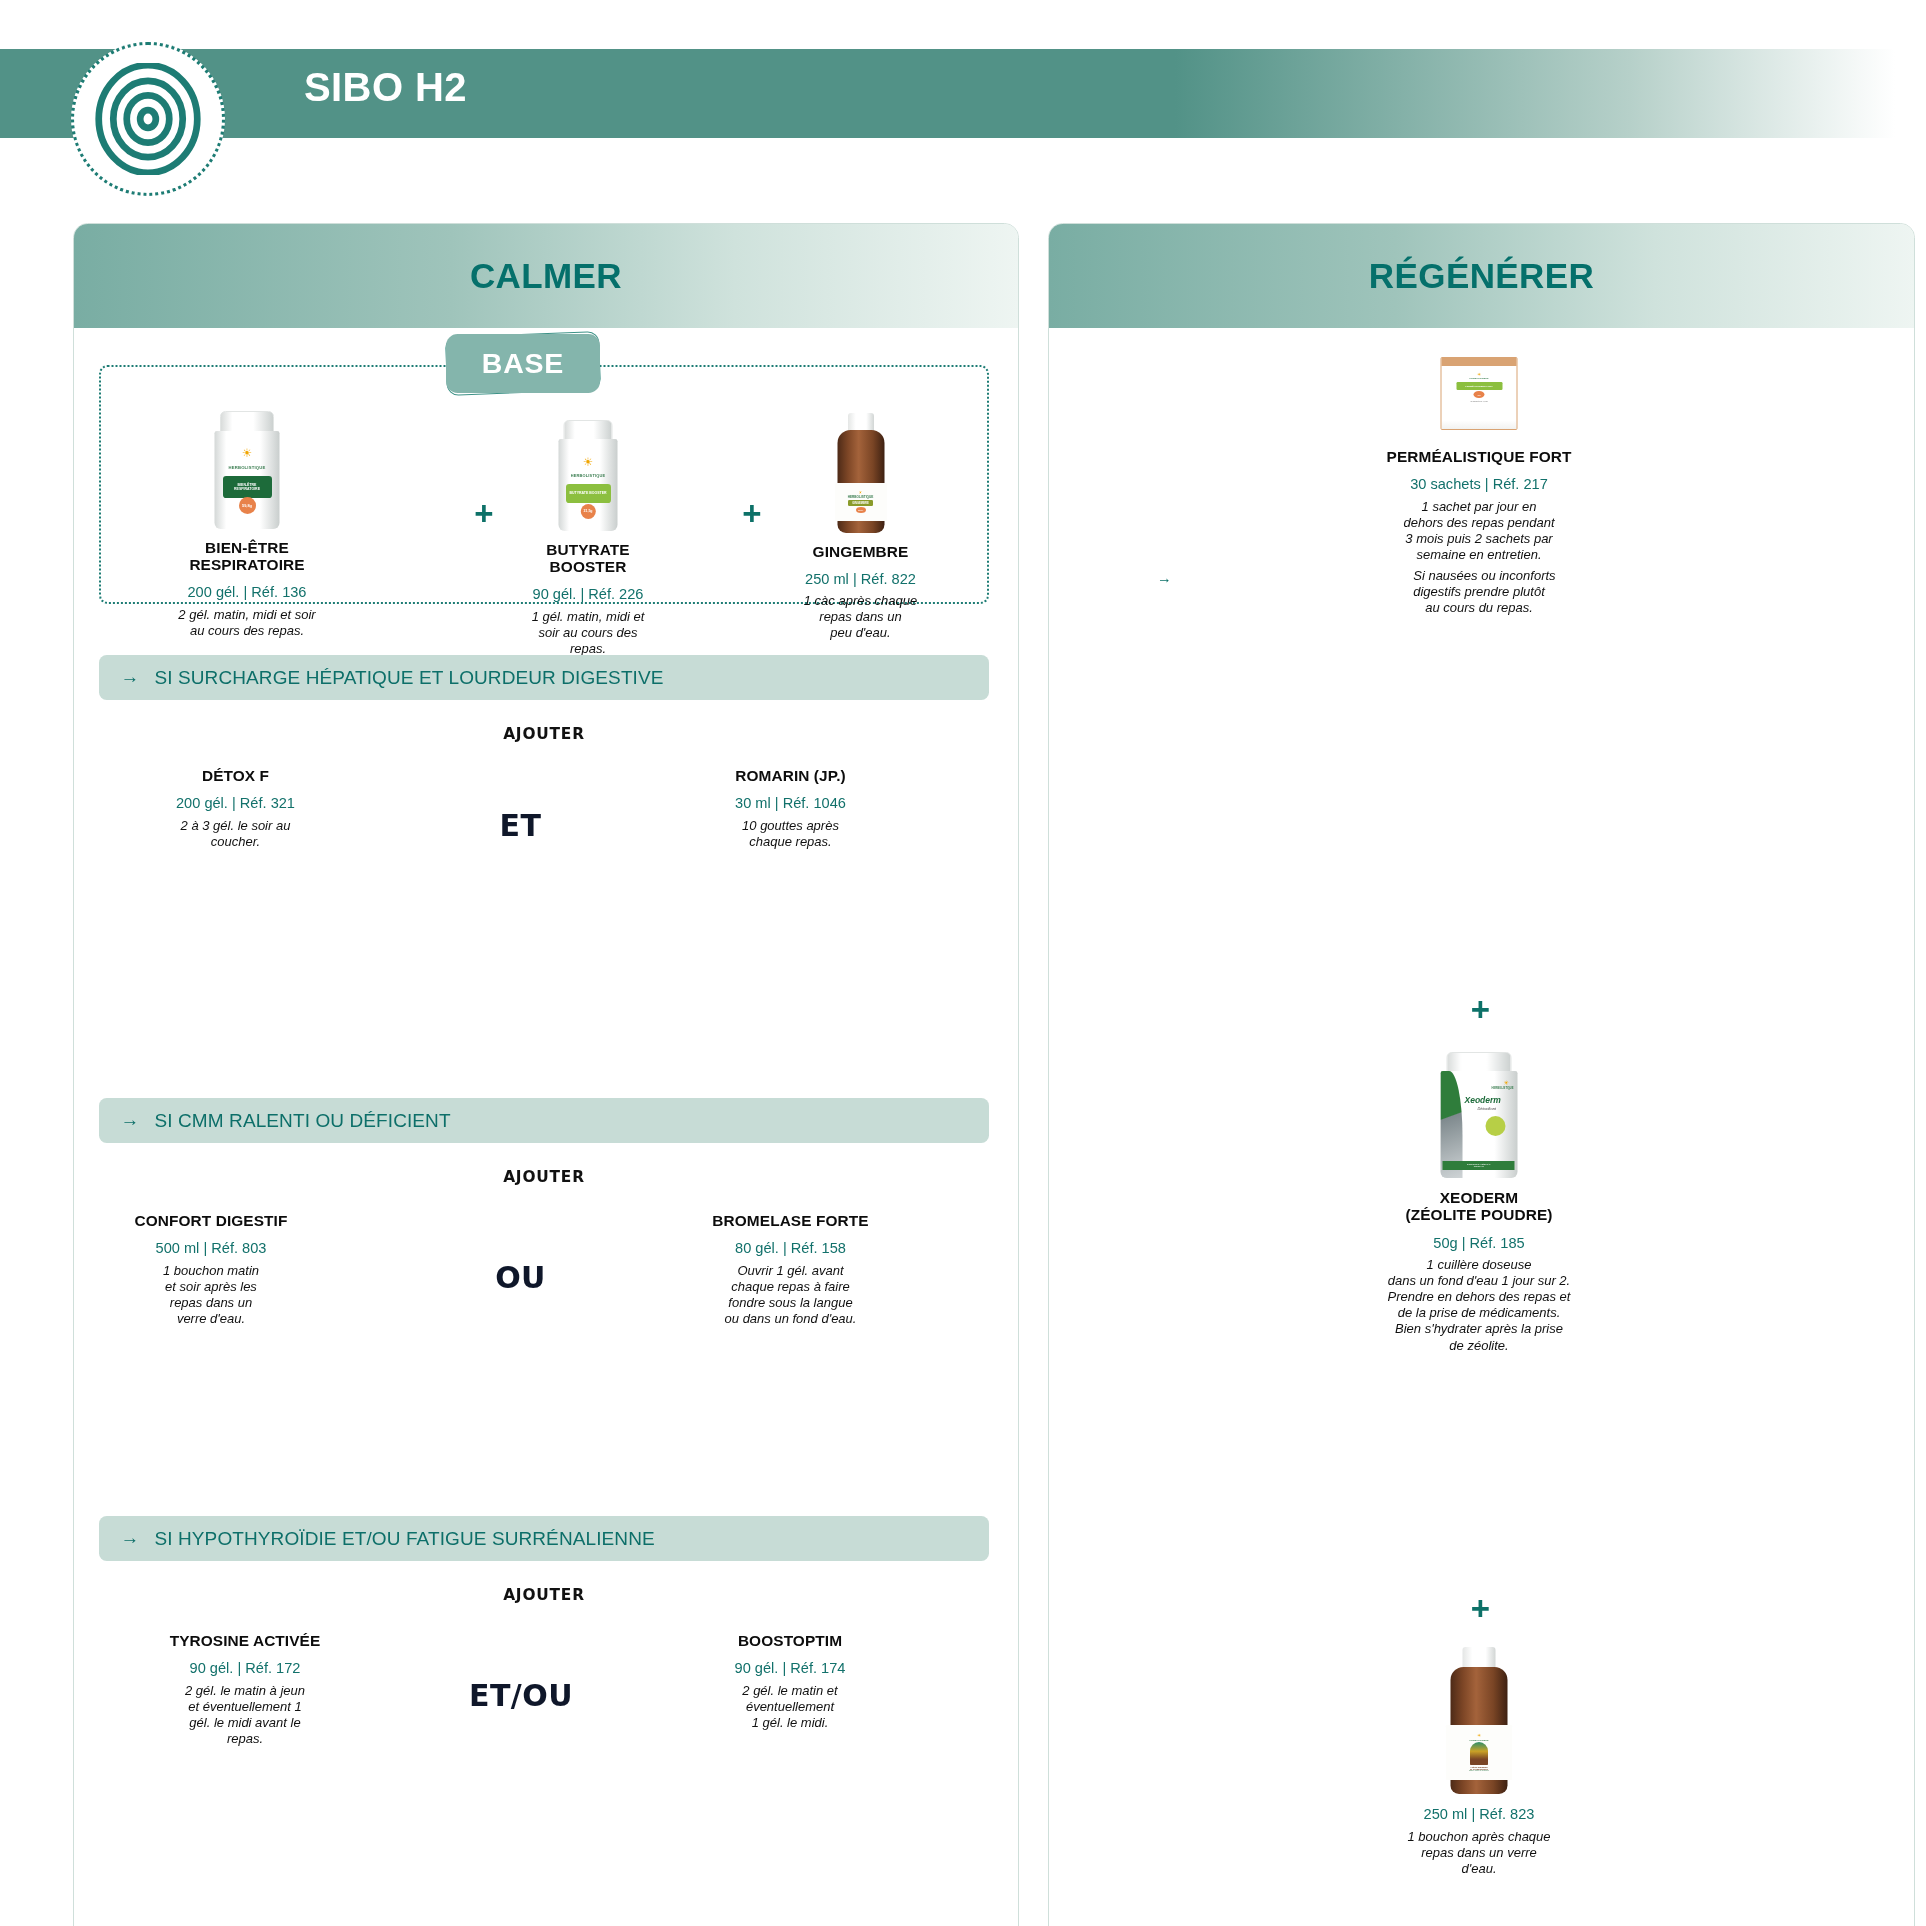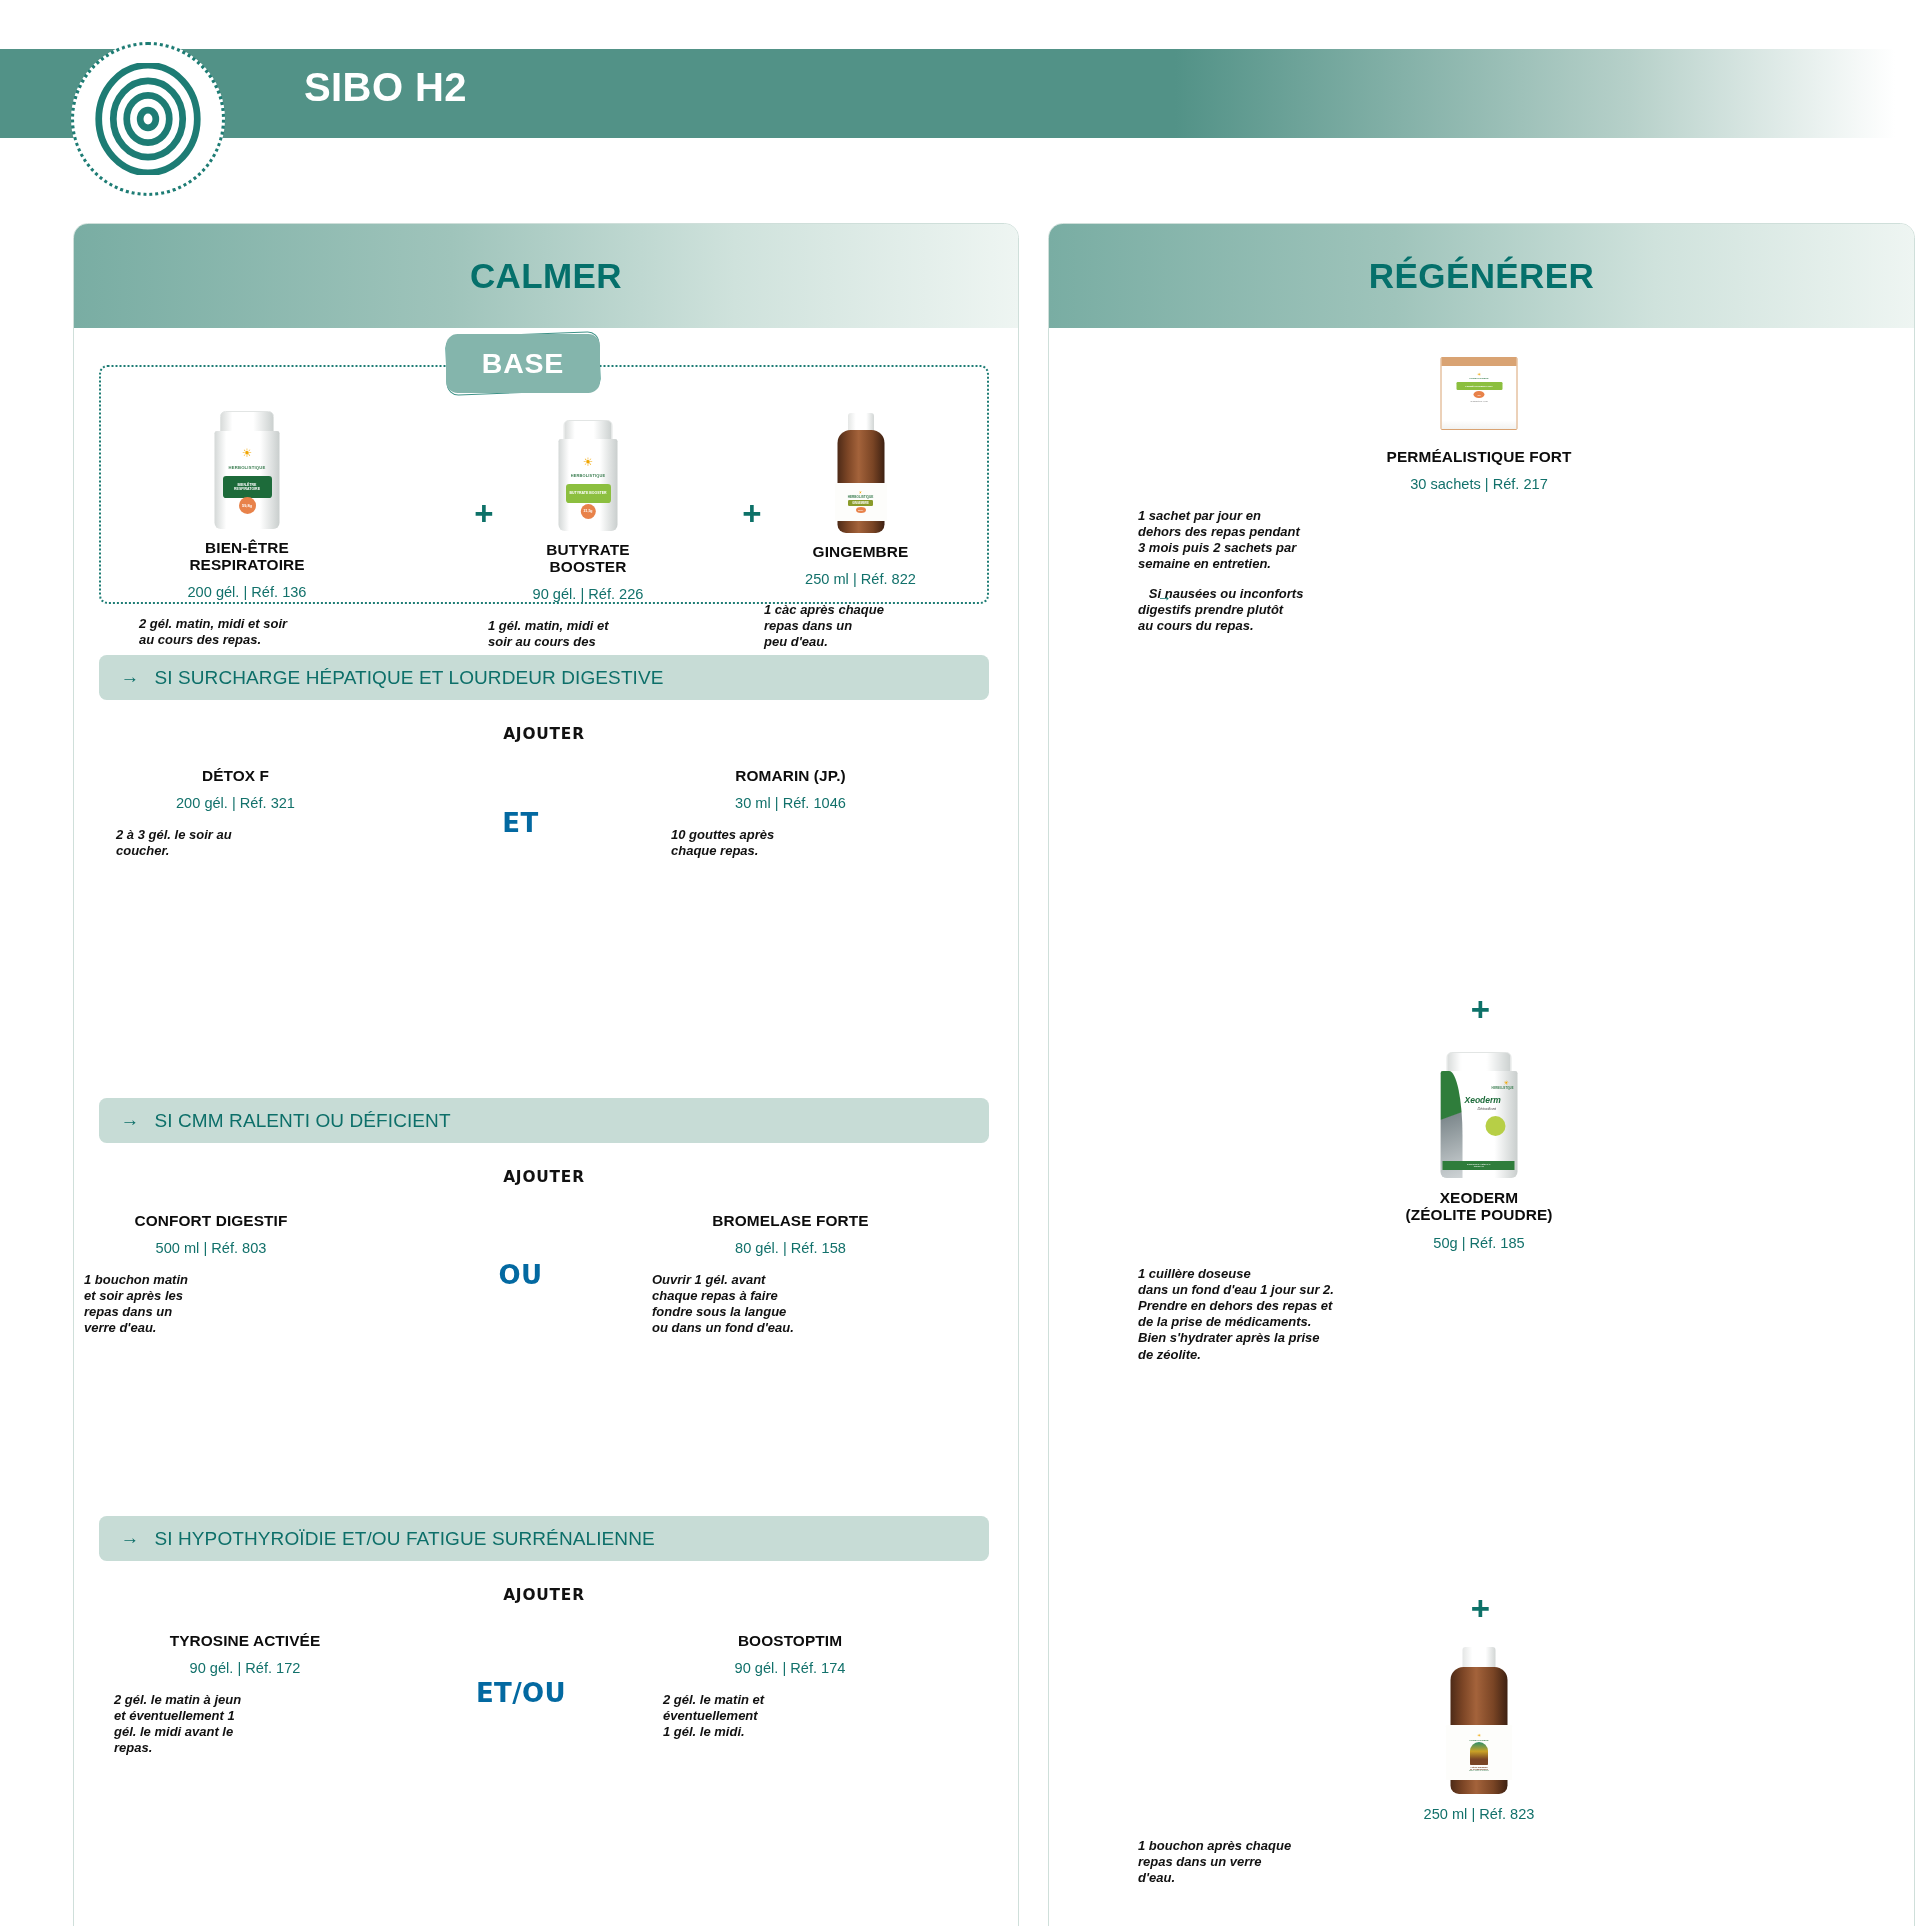--- a/index.html
+++ b/index.html
@@ -155,22 +155,22 @@
   
   .prod-name {
     font-size: 15.4px; font-weight: 800; color: #0c0c0c;
     text-align: center; line-height: 1.12; letter-spacing: 0.1px;
   }
   .prod-ref {
     font-size: 14.6px; color: #12716b; text-align: center;
     line-height: 1.2; margin-top: 11px;
   }
   .prod-dose {
-    font-size: 13px; font-style: italic; font-weight: 700; color: #111111;
-    text-align: left; line-height: 1.24; margin-top: 14px;
+    font-size: 13px; font-style: italic; font-weight: 400; color: #111111;
+    text-align: center; line-height: 1.24; margin-top: 5px;
   }
 
   .sec-bar {
     position: absolute;
     height: 45px;
     background: #c7dcd6;
     border-radius: 7.7px;
     display: flex; align-items: center;
   }
   .sec-bar .sec-arrow {
@@ -181,21 +181,21 @@
     font-size: 19px; font-weight: 500; color: #0d6f69; letter-spacing: 0.1px;
   }
 
   .ajouter {
     position: absolute; text-align: center;
     font-size: 15.4px; font-weight: 700; color: #111111;
     font-family: "DejaVu Sans", sans-serif; letter-spacing: 0.8px;
   }
   .conj {
     position: absolute; text-align: center;
-    font-size: 26px; font-weight: 700; color: #0369a1;
+    font-size: 30px; font-weight: 700; color: #0f172a;
     font-family: "DejaVu Sans", sans-serif; letter-spacing: 0.4px;
   }
   .plus-sign {
     position: absolute; text-align: center;
     font-size: 33px; font-weight: 700; color: #0d7168; line-height: 1;
   }
 
   .arrow-inline { color: #0d7168; font-size: 14.6px; }
   .col-block { position: absolute; }
 </style>

